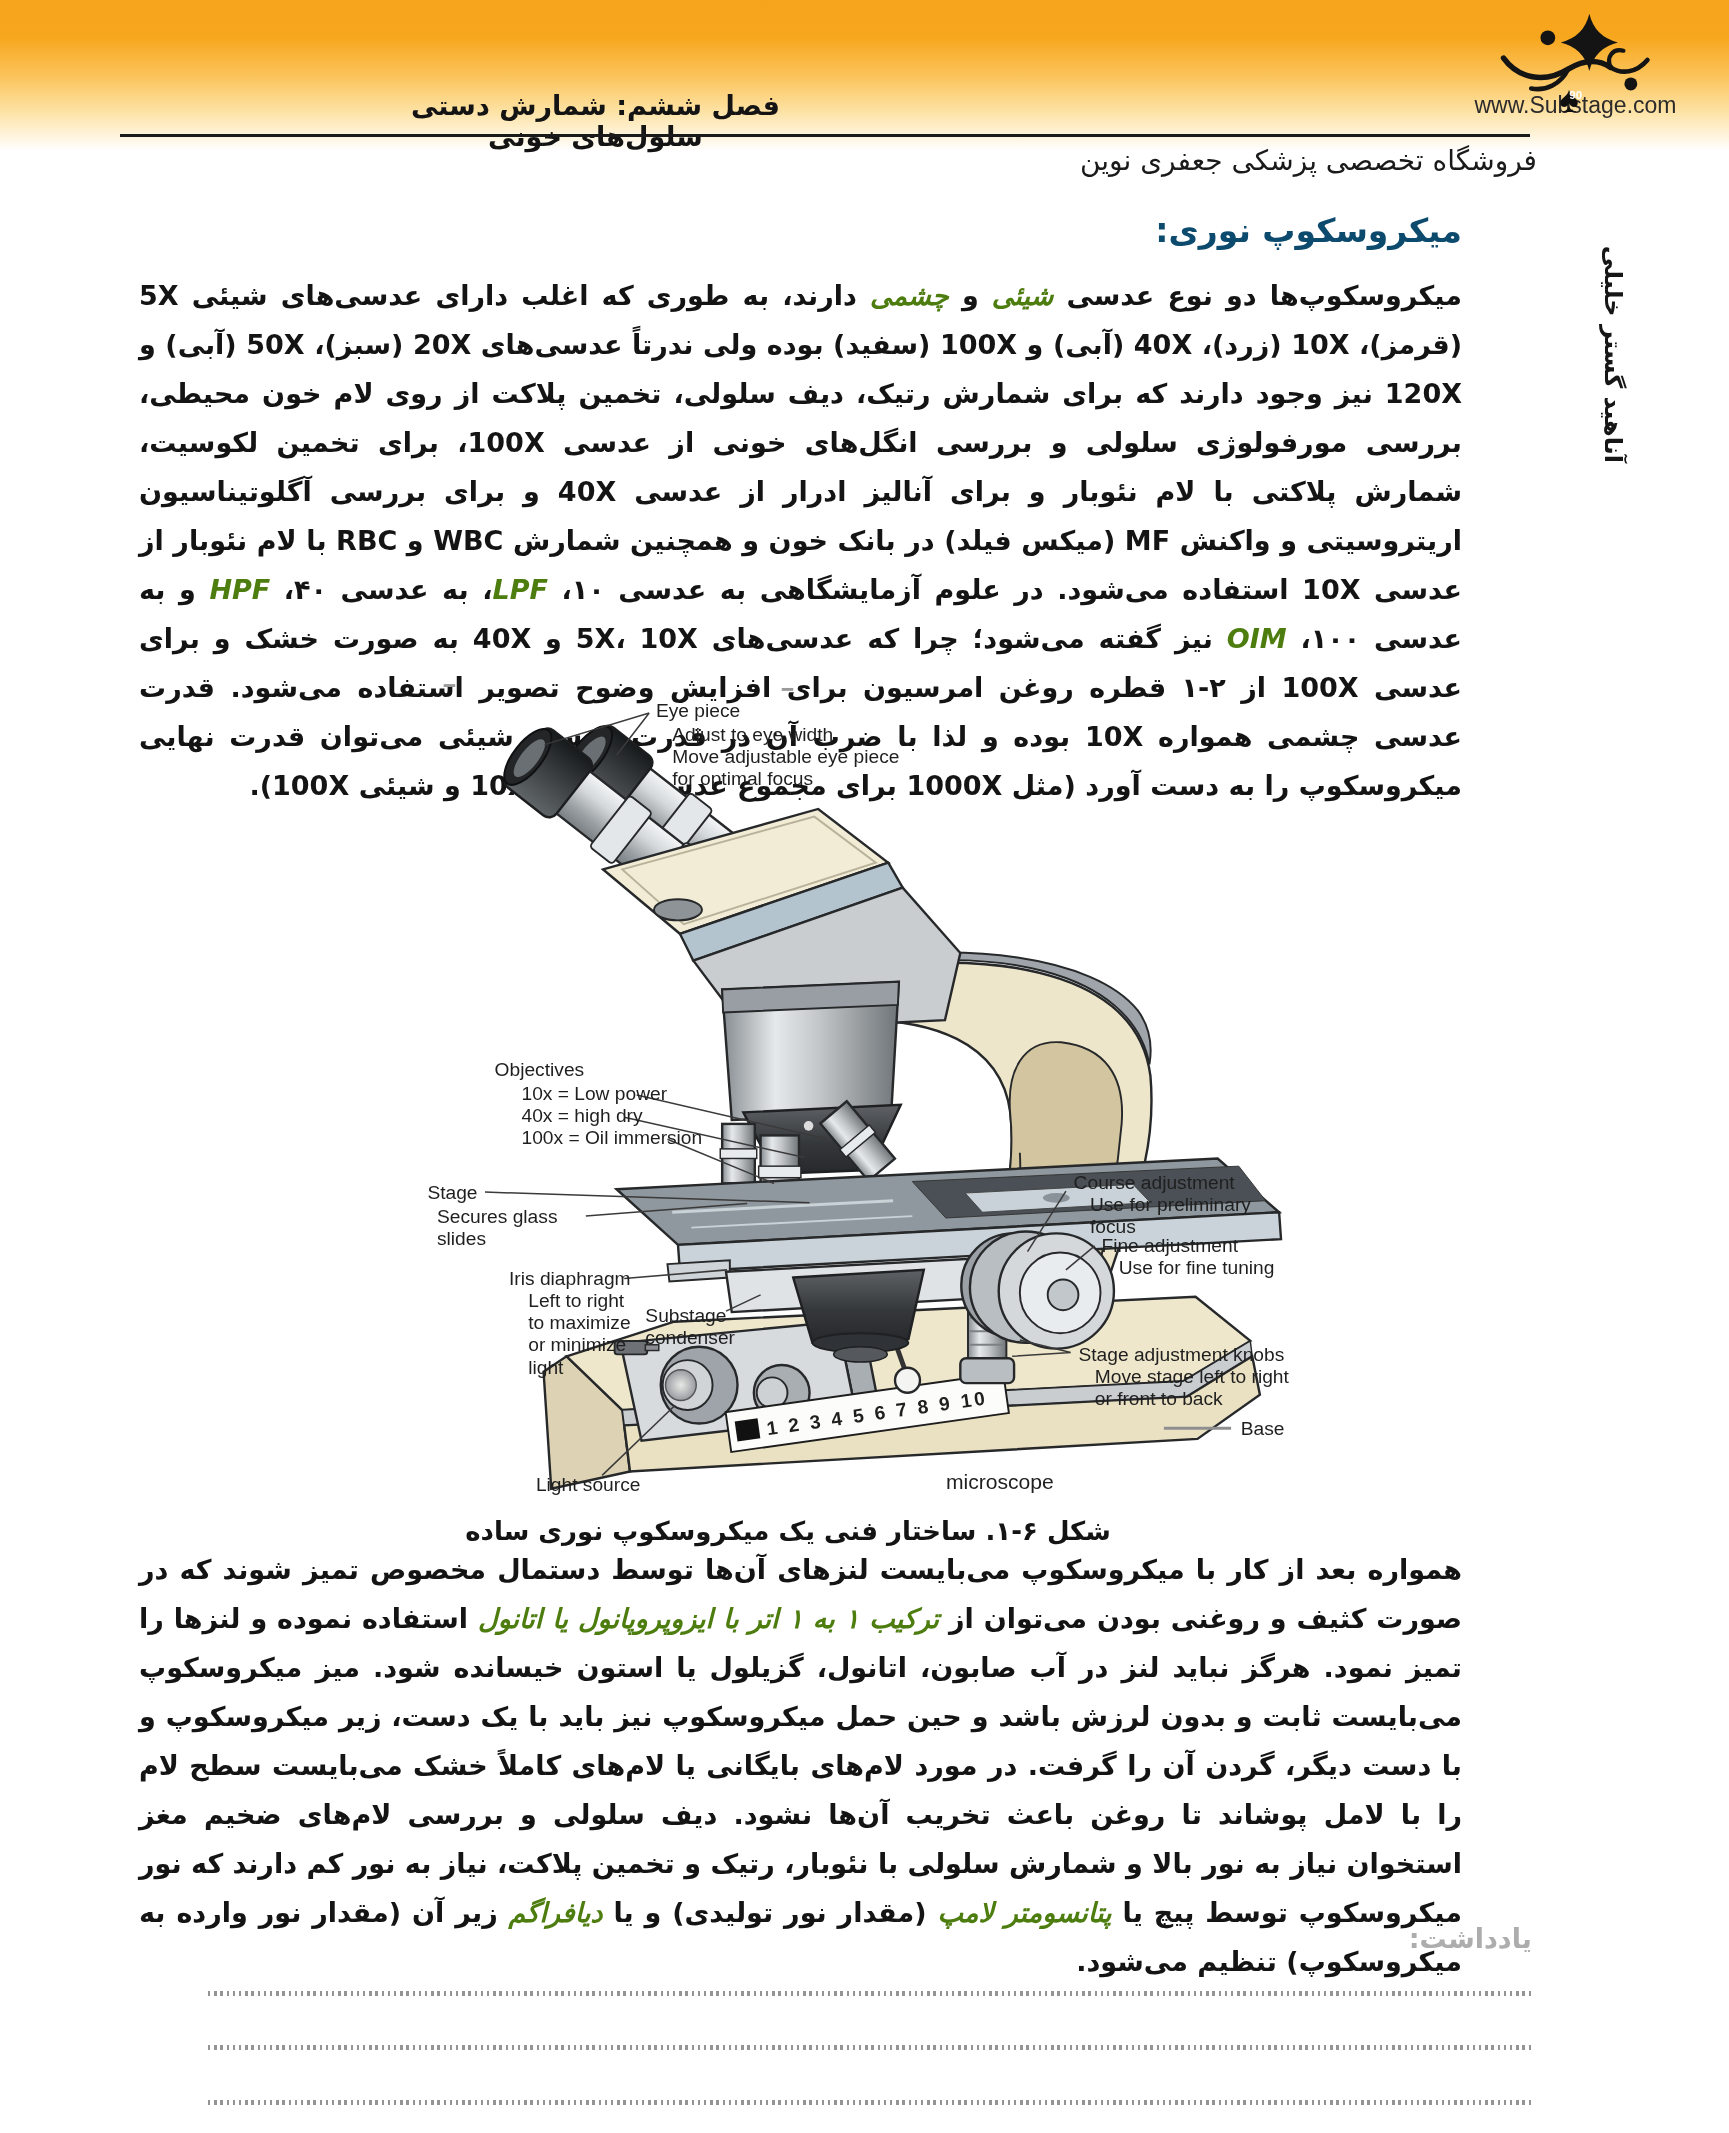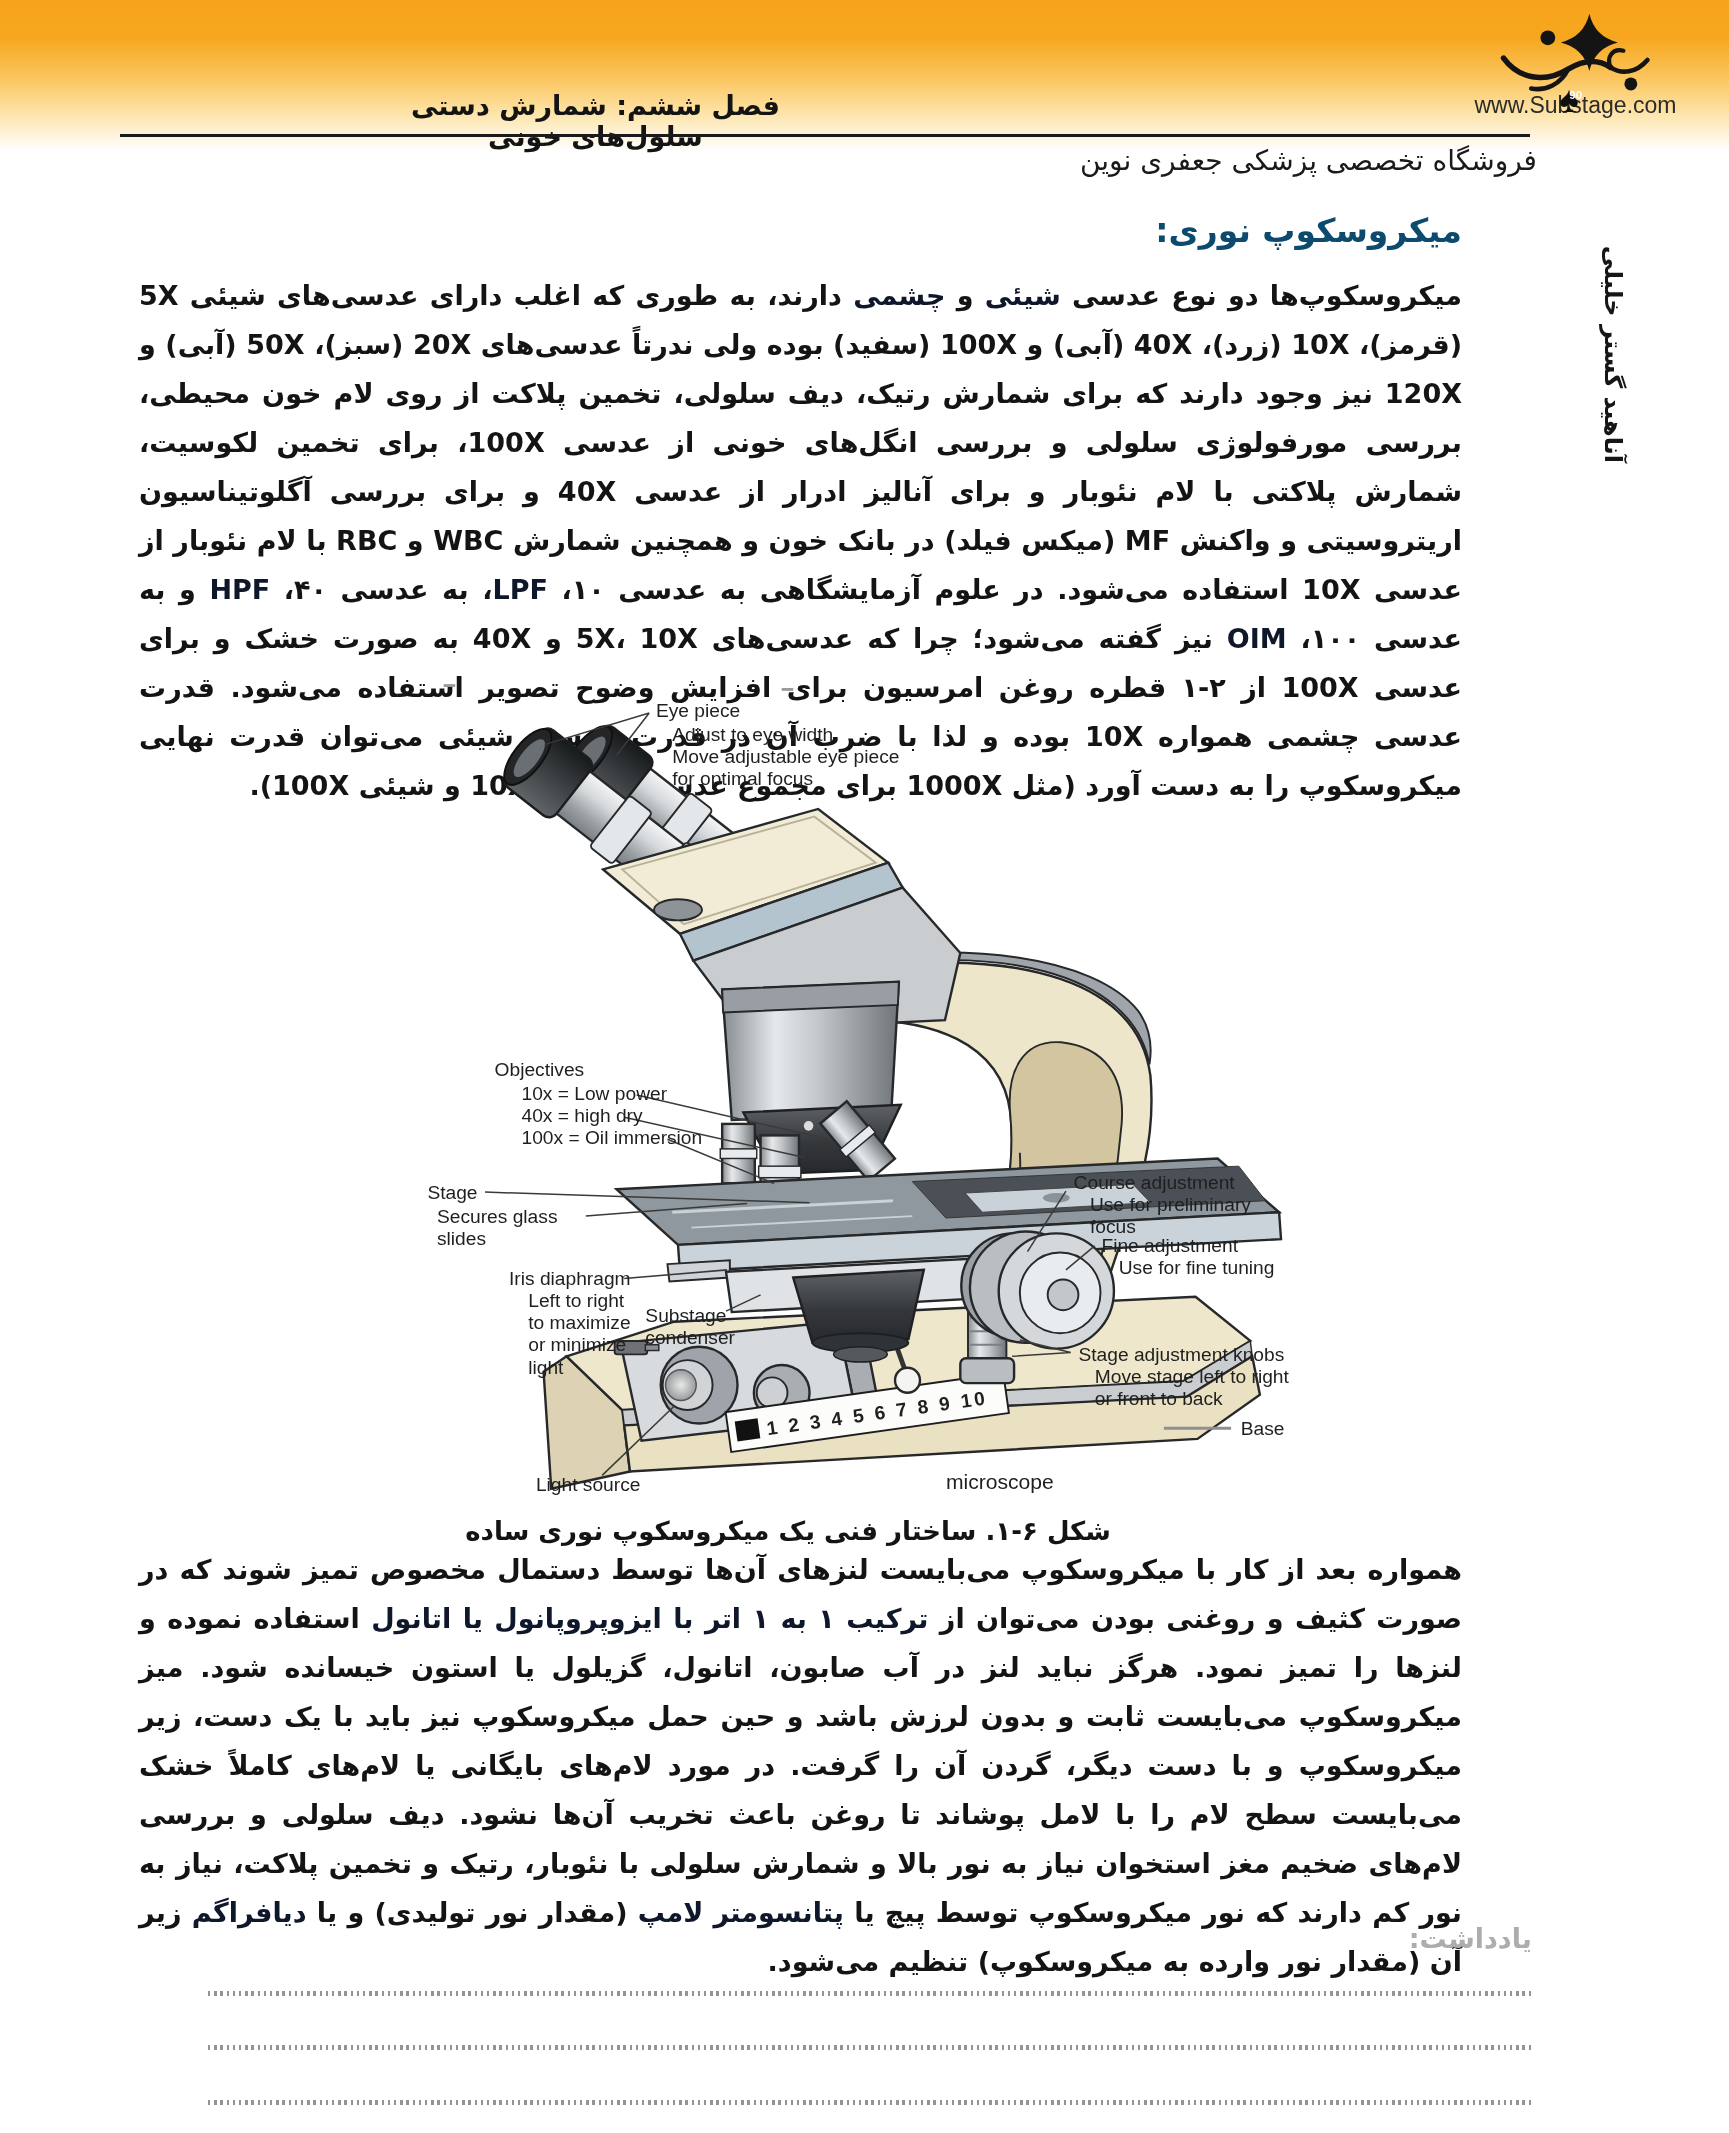--- a/index.html
+++ b/index.html
@@ -25,21 +25,21 @@
   .vertical-credit{position:absolute;left:1627px;top:175px;width:288px;height:33px;
     transform:rotate(90deg);transform-origin:0 0;direction:rtl;text-align:right;
     font-size:24px;font-weight:700;color:#161616;white-space:nowrap;}
   
   .section-title{position:absolute;right:267px;top:211px;font-size:33px;font-weight:700;
     color:#0c4a6e;direction:rtl;}
   .para{position:absolute;left:139px;width:1323px;margin:0;direction:rtl;
     text-align:justify;font-size:27px;font-weight:700;color:#141414;line-height:49px;}
   #para1{top:271px;}
   #para2{top:1545px;}
-  .red{color:#0f172a;}
+  .red{color:#4d7c0f;font-style:italic;}
   
   .figure-svg{position:absolute;left:355px;top:663px;width:1153px;height:845px;}
   .lbl{font-family:"Liberation Sans",sans-serif;font-size:20px;fill:#1f1f1f;}
   .lbl-big{font-family:"Liberation Sans",sans-serif;font-size:22px;fill:#1f1f1f;}
   .leader{stroke:#3a3a3a;stroke-width:1.6;fill:none;}
   .fig-caption{position:absolute;left:423px;top:1516px;width:730px;text-align:center;
     direction:rtl;font-size:26px;font-weight:700;color:#141414;}
   
   .notes-label{position:absolute;right:197px;top:1923px;font-size:27px;font-weight:700;
     color:#adadad;direction:rtl;}

